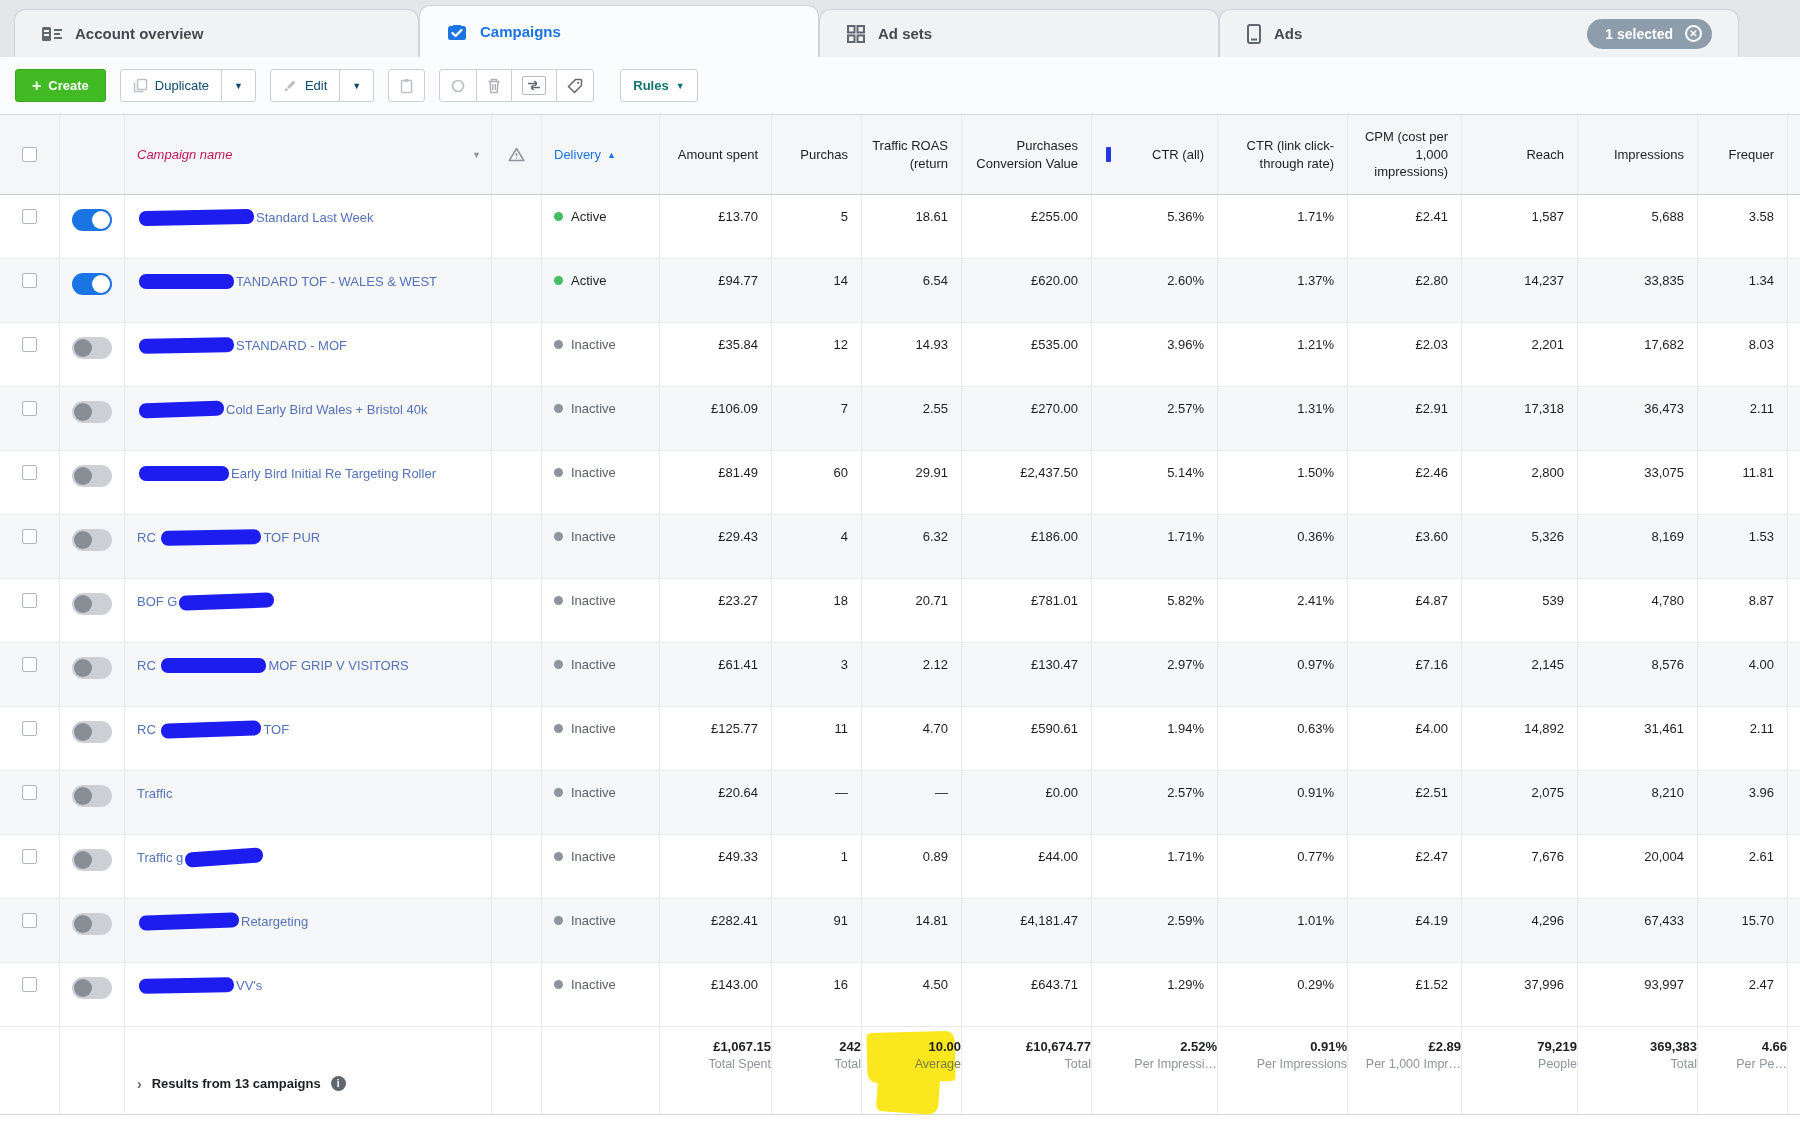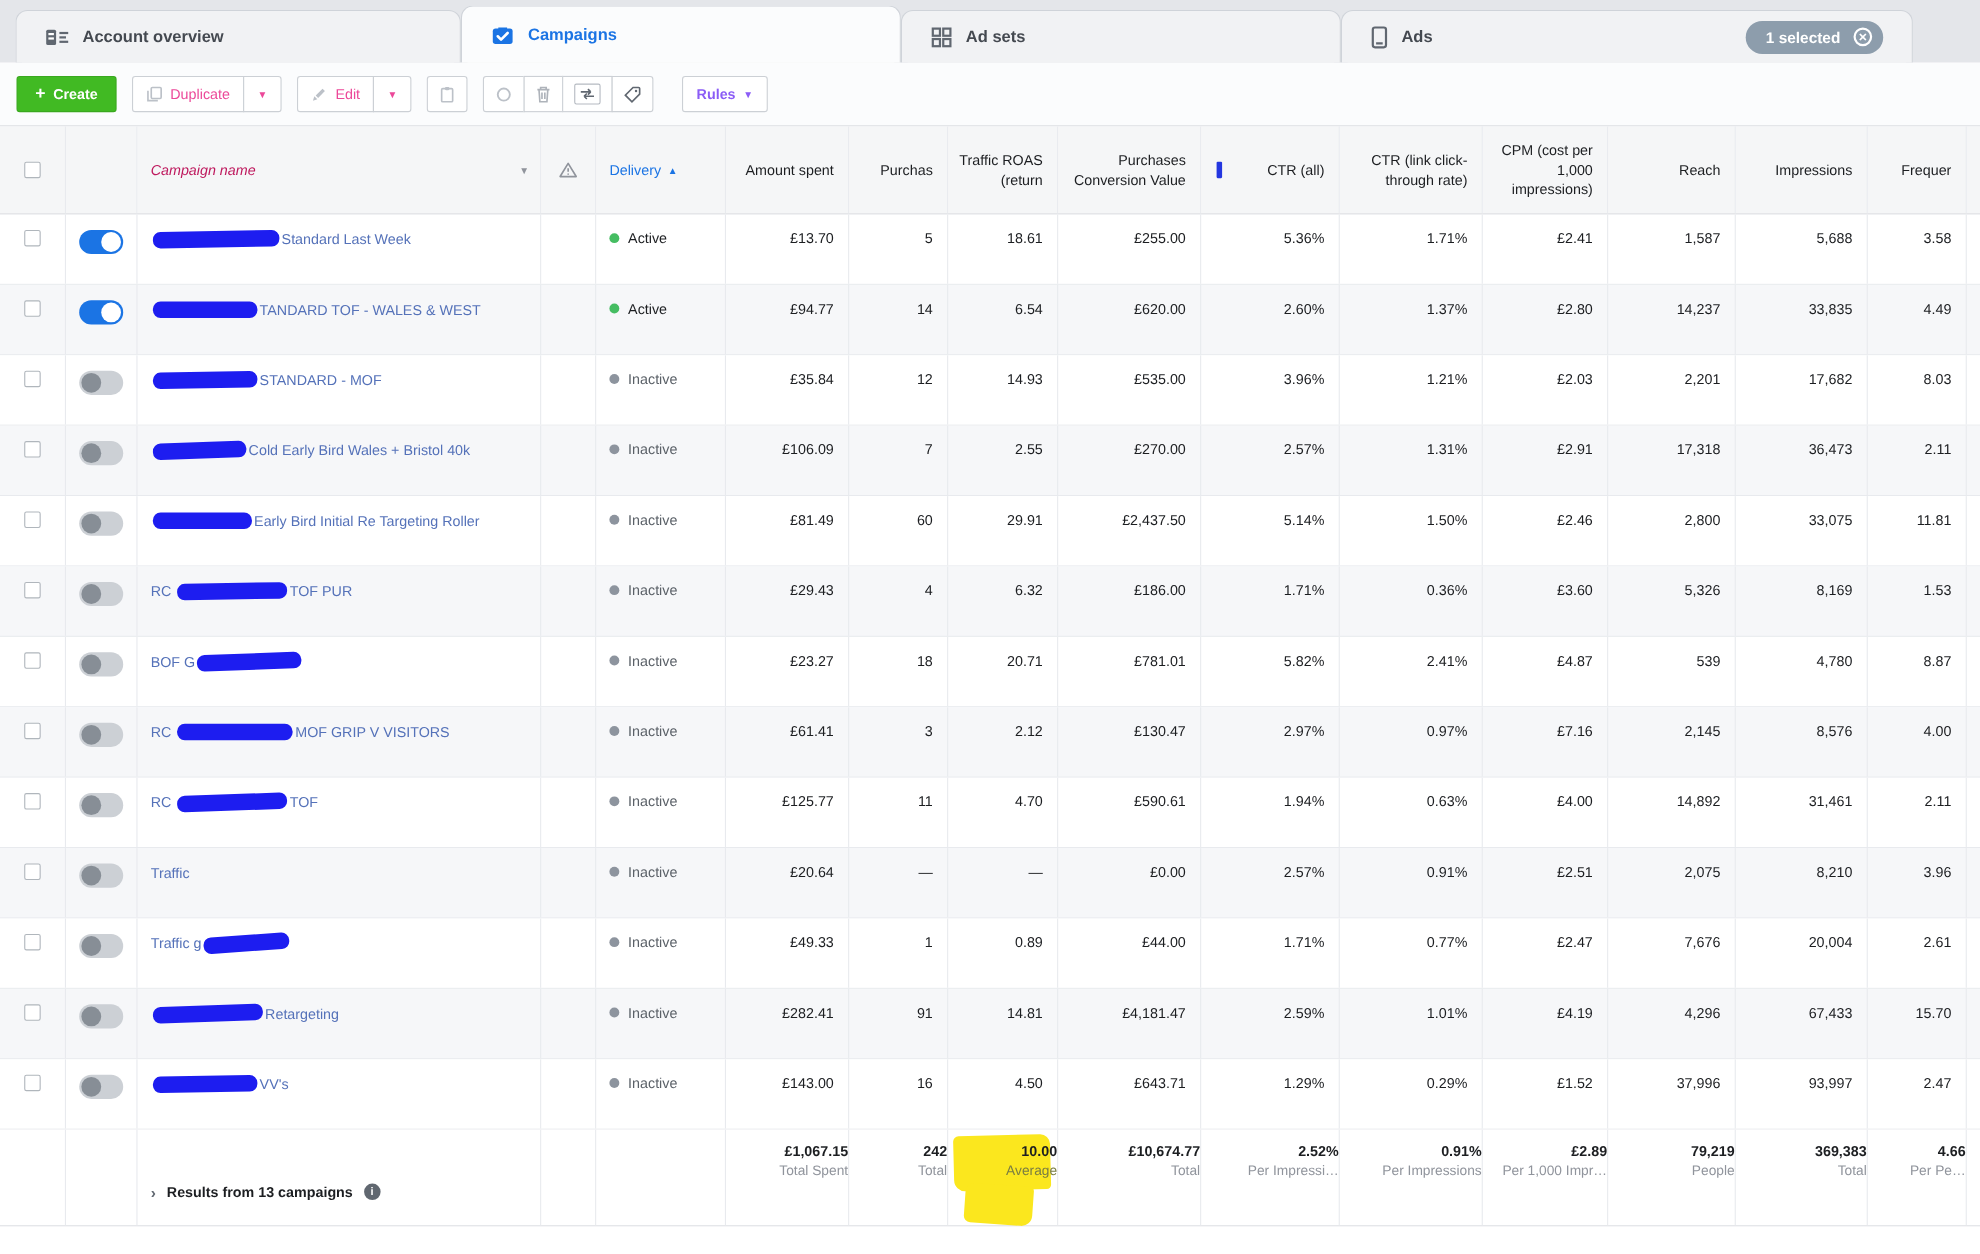--- a/index.html
+++ b/index.html
@@ -28,24 +28,24 @@
   
   .toolbar { height:58px; background:#fbfcfd; border-bottom:1px solid #d5d8dd;
              display:flex; align-items:center; padding-left:15px; gap:14px; }
   .btn { height:33px; display:inline-flex; align-items:center; gap:7px; font-size:13px;
          border:1px solid #ccd0d5; background:#fff; border-radius:3px; padding:0 12px; cursor:pointer; }
   .btn-create { background:#41ba23; border-color:#3aa81f; color:#fff; font-weight:bold; padding:0 16px; }
   .btn-group { display:inline-flex; }
   .btn-group .btn { border-radius:0; margin-left:-1px; }
   .btn-group .btn:first-child { border-radius:3px 0 0 3px; margin-left:0; }
   .btn-group .btn:last-child { border-radius:0 3px 3px 0; }
-  .btn.disabled { color:#ec4899; cursor:default; }
+  .btn.disabled { color:#0c4a6e; cursor:default; }
   .btn.icon-only { padding:0 10px; }
   .btn .caret { font-size:9px; }
-  .btn-rules { color:#8b5cf6; font-weight:bold; }
+  .btn-rules { color:#0f766e; font-weight:bold; }
   .pressed-box { border:1px solid #b5bac1; border-radius:2px; padding:2px 3px; display:inline-flex; }
 
   
   .tbl { width:1800px; font-size:13px; color:#1c1e21; }
   .trow, .thead, .tsum { display:flex; width:1800px; }
   .cell { border-right:1px solid #e8eaee; flex-shrink:0; display:flex; padding-top:14px; }
   .thead { height:80px; background:#f5f6f7; border-bottom:1px solid #c8ccd1; }
   .thead .cell { align-items:center; padding-top:0; background:#f5f6f7; }
   .trow { height:64px; border-bottom:1px solid #e8eaee; background:#fff; }
   .trow.alt { background:#f6f7f9; }
@@ -391,21 +391,21 @@
           <div class="cell c-cpm num">
             <span>£2.80</span>
           </div>
           <div class="cell c-reach num">
             <span>14,237</span>
           </div>
           <div class="cell c-impr num">
             <span>33,835</span>
           </div>
           <div class="cell c-freq num">
-            <span>4.49</span>
+            <span>1.34</span>
           </div>
           <div class="cell c-sliver"></div>
         </div>
         <div class="trow">
           <div class="cell c-check">
             <span class="cb"></span>
           </div>
           <div class="cell c-toggle">
             <span class="toggle off">
               <span class="knob"></span>

